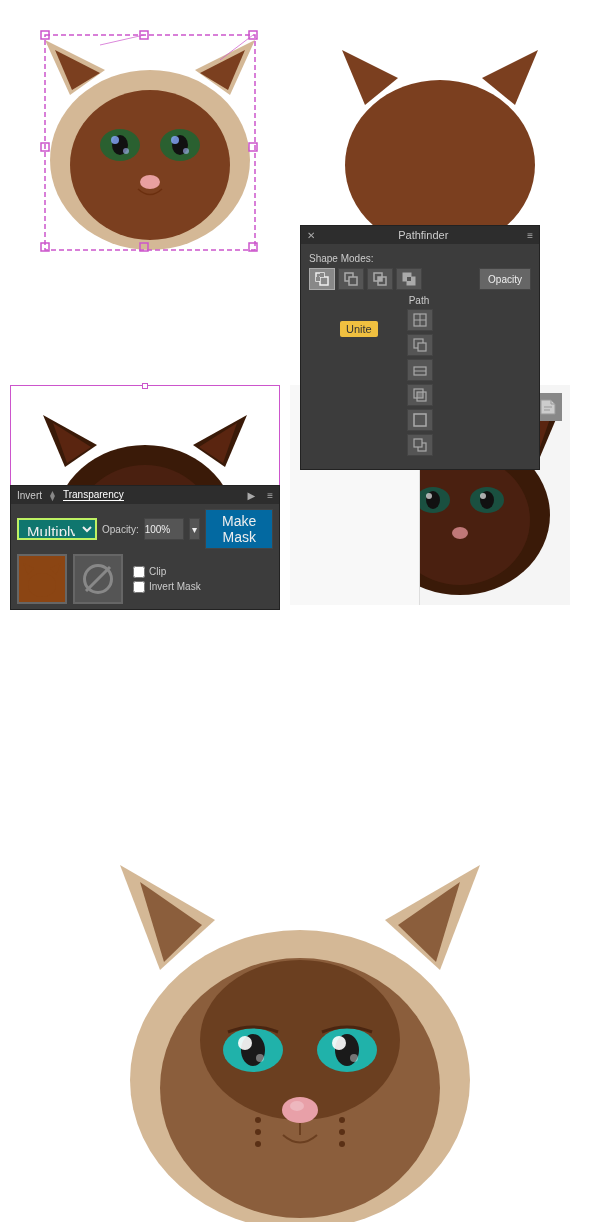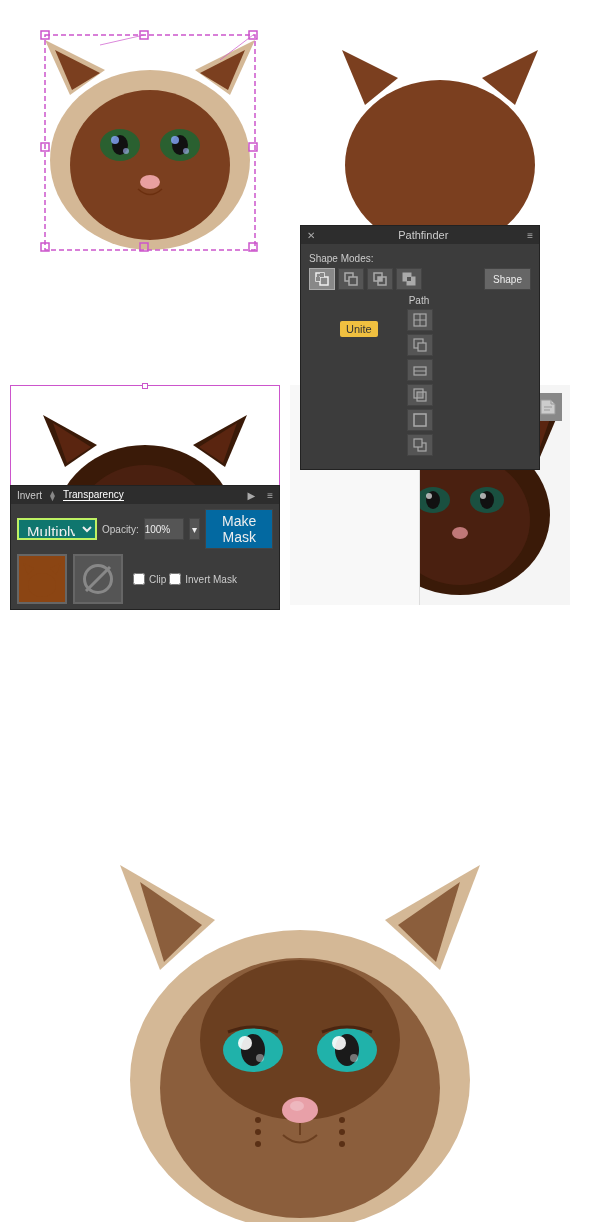--- a/index.html
+++ b/index.html
@@ -301,20 +301,21 @@
       position: absolute;
       width: 34px;
       height: 3px;
       background: #888;
       top: 50%;
       left: -5px;
       transform: translateY(-50%) rotate(-45deg);
     }
     .trans-checkboxes {
       display: flex;
+      flex-direction: column;
       gap: 3px;
       margin-left: 4px;
     }
     .trans-check-row {
       display: flex;
       align-items: center;
       gap: 4px;
       color: #ccc;
       font-size: 10px;
     }
@@ -432,21 +433,21 @@
           <rect x="5" y="5" width="4" height="4" fill="#aaa"></rect>
         </svg>
       </div>
       <div class="pf-btn">
         <svg width="14" height="14" viewBox="0 0 14 14">
           <rect x="1" y="1" width="8" height="8" fill="#aaa" stroke="#aaa" stroke-width="1"></rect>
           <rect x="5" y="5" width="8" height="8" fill="#aaa" stroke="#aaa" stroke-width="1"></rect>
           <rect x="5" y="5" width="4" height="4" fill="#555"></rect>
         </svg>
       </div>
-      <button class="pf-expand-btn">Shape</button>
+      <button class="pf-expand-btn">Opacity</button>
     </div>
     <div class="pathfinder-row2">
       <span class="pf-label2">Path</span>
       <div class="pf-btn">
         <svg width="14" height="14" viewBox="0 0 14 14">
           <rect x="1" y="1" width="12" height="12" fill="none" stroke="#aaa" stroke-width="1.2"></rect>
           <line x1="7" y1="1" x2="7" y2="13" stroke="#aaa" stroke-width="1"></line>
           <line x1="1" y1="7" x2="13" y2="7" stroke="#aaa" stroke-width="1"></line>
         </svg>
       </div>

